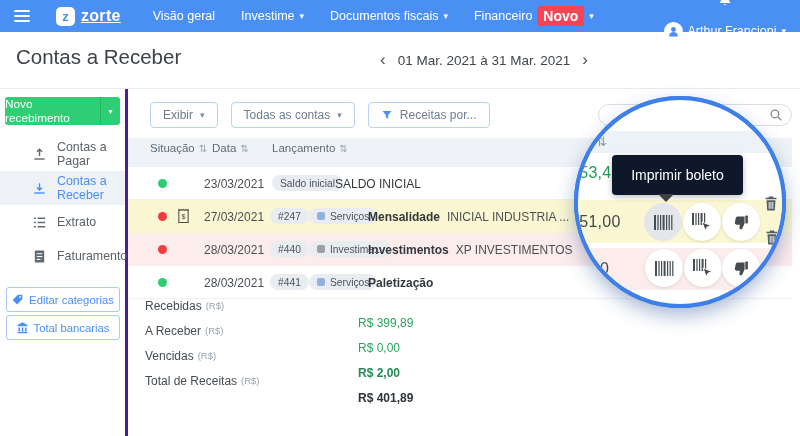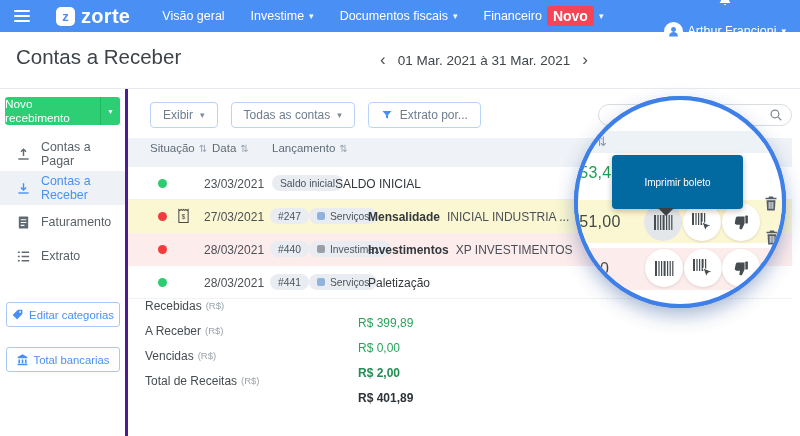--- a/index.html
+++ b/index.html
@@ -13,21 +13,21 @@
   
   .topbar { position:absolute; left:0; top:0; width:800px; height:32px;
     background:#4a90f4; display:flex; align-items:center; color:#fff; z-index:30; }
   .hamburger { width:16px; height:12px; margin-left:14px; display:flex; flex-direction:column;
     justify-content:space-between; cursor:pointer; }
   .hamburger span { display:block; height:2px; background:#fff; border-radius:1px; }
   .logo { display:flex; align-items:center; margin-left:26px; gap:6px; }
   .logo-mark { width:19px; height:19px; background:#fff; border-radius:5px;
     display:flex; align-items:center; justify-content:center;
     color:#4a90f4; font-weight:bold; font-size:13px; }
-  .brand { font-size:20px; font-weight:bold; letter-spacing:.3px; }
+  .brand { font-size:16px; font-weight:bold; letter-spacing:.3px;text-decoration:underline; }
   .topnav { display:flex; align-items:center; margin-left:32px; gap:26px; font-size:12.5px; }
   .topnav .navitem { display:flex; align-items:center; gap:5px; cursor:pointer; white-space:nowrap; }
   .caret { font-size:9px; line-height:1; }
   .badge-novo { background:#f44455; color:#fff; font-size:14px; font-weight:bold;
     padding:2px 6px; border-radius:3px; }
   .top-right { margin-left:auto; display:flex; align-items:center; gap:14px; margin-right:14px;flex-direction:column; }
   .avatar { width:19px; height:19px; border-radius:50%; background:#fff;
     display:flex; align-items:center; justify-content:center; }
   .username { font-size:12.5px; display:flex; align-items:center; gap:5px; }
 
@@ -41,24 +41,24 @@
   .hdivider { position:absolute; left:0; top:88px; width:800px; height:1px; background:#e7eaee; }
 
   
   .sidebar { position:absolute; left:0; top:89px; width:128px; height:347px;
     background:#fff; border-right:3px solid #4c1d95; }
   .btn-new { margin:8px 5px 12px 5px; height:28px; background:#2dce74; border-radius:3px;
     display:flex; color:#fff; font-size:11.8px; cursor:pointer; overflow:hidden; }
   .btn-new .lbl { flex:1; display:flex; align-items:center; justify-content:center; }
   .btn-new .dd { width:20px; border-left:1px solid #22b862; display:flex;
     align-items:center; justify-content:center; font-size:8px; }
-  .side-item { height:34px; display:flex; align-items:center; gap:10px; padding-left:16px;
+  .side-item { height:34px; display:flex; align-items:center; gap:10px; padding-left:32px;
     font-size:12.4px; color:#5a6268; cursor:pointer; }
   .side-item.active { background:#eef2f6; color:#4a90f4; }
-  .side-actions { margin-top:29px; display:flex; flex-direction:column; gap:20px; align-items:center;text-align:right; }
+  .side-actions { margin-top:14px; display:flex; flex-direction:column; gap:3px; align-items:center;text-align:right; }
   .btn-outline { width:114px; height:25px; border:1px solid #a9c8f7; border-radius:3px;
     color:#4a90f4; font-size:11.3px; display:flex; align-items:center; justify-content:center;
     gap:5px; background:#fff; cursor:pointer; white-space:nowrap; }
 
   
   .main { position:absolute; left:128px; top:89px; width:672px; height:347px; background:#fff; }
   .toolbar { position:absolute; left:22px; top:13px; display:flex; gap:13px; }
   .tbtn { height:26px; border:1px solid #b9d3f8; border-radius:4px; background:#fff;
     display:flex; align-items:center; gap:7px; padding:0 12px;
     font-size:12px; color:#6d7d8e; cursor:pointer; white-space:nowrap; }
@@ -112,22 +112,22 @@
   .m-sort { position:absolute; left:18px; top:34px; font-size:13px; color:#8a97a5; }
   .m-val { position:absolute; font-size:16px; letter-spacing:.3px; }
   .m-val1 { left:-8px; top:64px; color:#1f9e53; }
   .m-val2 { left:-8px; top:113px; color:#414a44; }
   .m-val3 { left:8px; top:160px; color:#414a44; }
   .m-btn { position:absolute; width:38px; height:38px; border-radius:50%;
     display:flex; align-items:center; justify-content:center; cursor:pointer; }
   .m-btn.white { background:#fff; box-shadow:0 1px 3px rgba(0,0,0,.12); }
   .m-btn.grey { background:#e3e7ea; }
   .m-trash { position:absolute; cursor:pointer; }
-  .tooltip { position:absolute; left:34px; top:55px; width:131px; height:54px;
-    background:#0369a1; color:#fff; border-radius:4px; font-size:10px;
+  .tooltip { position:absolute; left:34px; top:55px; width:131px; height:40px;
+    background:#0f172a; color:#fff; border-radius:4px; font-size:14px;
     display:flex; align-items:center; justify-content:center; z-index:5;
     box-shadow:0 2px 6px rgba(0,0,0,.25); }
   .tooltip:after { content:""; position:absolute; left:46px; bottom:-7px;
     border-left:8px solid transparent; border-right:8px solid transparent;
     border-top:8px solid #3c4043; }
 </style>
 </head>
 <body>
 
 <div class="topbar">
@@ -206,34 +206,34 @@
     <span>
       <svg width="15" height="15" viewBox="0 0 16 16" fill="none" stroke="#4a90f4" stroke-width="1.5">
           <path d="M8 2.5v7M5.3 7L8 9.7 10.7 7"></path>
           <path d="M2.5 12.8h11"></path>
         </svg>
     </span>
     <span>Contas a Receber</span>
   </div>
   <div class="side-item">
     <span>
+      <svg width="15" height="15" viewBox="0 0 16 16" fill="none" stroke="#5f6a73" stroke-width="1.6">
+          <path d="M2 3.5h2M6 3.5h8M2 8h2M6 8h8M2 12.5h2M6 12.5h8"></path>
+        </svg>
+    </span>
+    <span>Extrato</span>
+  </div>
+  <div class="side-item">
+    <span>
       <svg width="15" height="15" viewBox="0 0 16 16">
           <rect x="3" y="1.5" width="10" height="13" rx="1" fill="#5f6a73"></rect>
           <path d="M5 5h6M5 8h6M5 11h4" stroke="#fff" stroke-width="1.2"></path>
         </svg>
     </span>
     <span>Faturamento</span>
-  </div>
-  <div class="side-item">
-    <span>
-      <svg width="15" height="15" viewBox="0 0 16 16" fill="none" stroke="#5f6a73" stroke-width="1.6">
-          <path d="M2 3.5h2M6 3.5h8M2 8h2M6 8h8M2 12.5h2M6 12.5h8"></path>
-        </svg>
-    </span>
-    <span>Extrato</span>
   </div>
   <div class="side-actions">
     <div class="btn-outline">
       <span>
         <svg width="13" height="13" viewBox="0 0 16 16">
             <path d="M8.5 2H14v5.5L7.5 14 2 8.5z" fill="#4a90f4"></path>
             <circle cx="11.2" cy="4.8" r="1.1" fill="#fff"></circle>
           </svg>
       </span>
       <span>Editar categorias</span>
@@ -259,21 +259,21 @@
     <div class="tbtn">
       <span>Todas as contas</span>
       <span class="caret">▾</span>
     </div>
     <div class="tbtn">
       <span>
         <svg width="12" height="12" viewBox="0 0 16 16">
             <path d="M2 2.5h12L9.5 8v5l-3-1.6V8z" fill="#4a90f4"></path>
           </svg>
       </span>
-      <span>Extrato por...</span>
+      <span>Receitas por...</span>
     </div>
   </div>
 
   <div class="search-pill">
     <input value="" style="">
     <span>
       <svg width="14" height="14" viewBox="0 0 16 16" fill="none" stroke="#80868b" stroke-width="1.4">
           <circle cx="6.8" cy="6.8" r="4.4"></circle>
           <path d="M10.2 10.2 14 14"></path>
         </svg>
@@ -332,21 +332,21 @@
     </div>
 
     <div class="trow">
       <span class="dot green"></span>
       <span class="cell-date">28/03/2021</span>
       <span class="pill num">#441</span>
       <span class="pill cat">
         <span class="tagdot blue"></span>
         <span>Serviços</span>
       </span>
-      <span class="cell-title" style="font-weight:normal">Paletização</span>
+      <span class="cell-title" style="font-weight:bold">Paletização</span>
     </div>
   </div>
 
   <div class="summary">
     <div class="srow">
       <span>Recebidas</span>
         <span class="unit">(R$)</span>
       <span class="val green">R$ 399,89</span>
     </div>
     <div class="srow">

